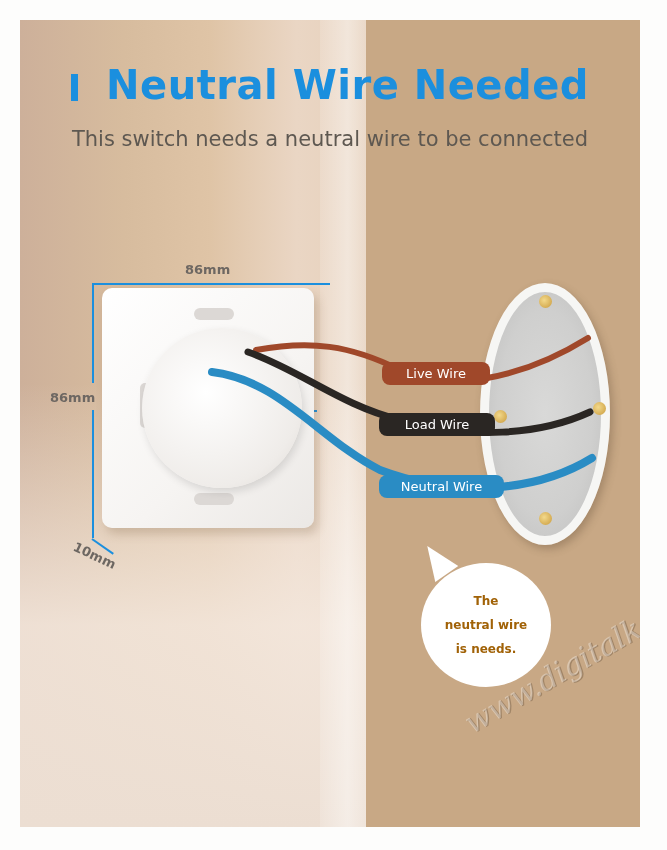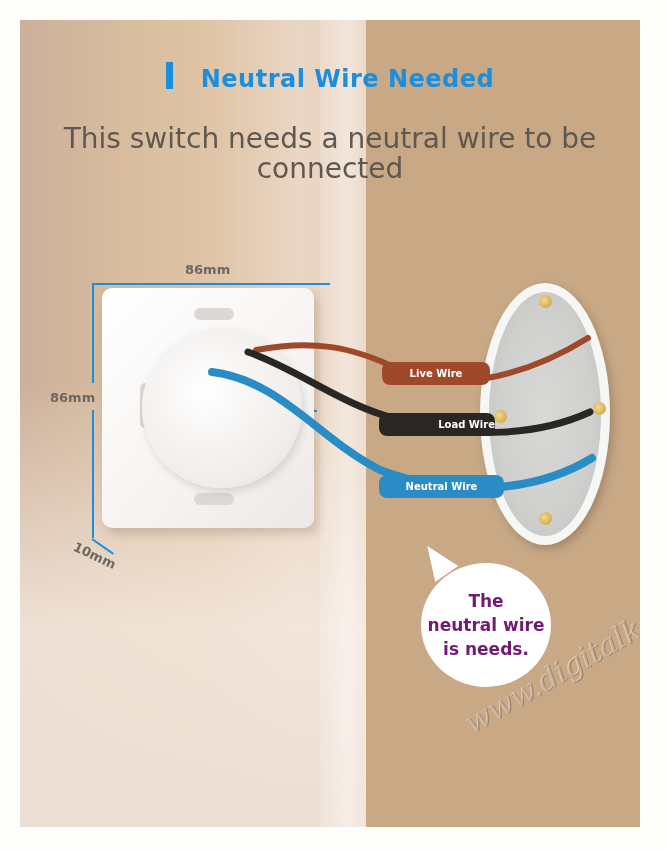--- a/index.html
+++ b/index.html
@@ -13,26 +13,26 @@
       position: absolute; left: 0; top: 0; width: 346px; height: 807px;
       background:
         linear-gradient(180deg, rgba(0,0,0,0) 0%, rgba(255,255,255,0) 45%, rgba(244,232,222,0.85) 75%, rgba(236,222,210,1) 100%),
         linear-gradient(90deg, #cdb09a 0%, #d7bc9e 30%, #dfc4a6 55%, #ead6c4 80%, #e6d0bb 100%);
     }
     .door-frame { position: absolute; left: 300px; top: 0; width: 46px; height: 807px;
       background: linear-gradient(90deg, rgba(255,255,255,0.15), rgba(255,255,255,0.45) 60%, rgba(255,255,255,0.2)); }
     .right-wall { position: absolute; left: 346px; top: 0; width: 274px; height: 807px; background: #c8a885; }
     .title {
       position: absolute; left: 0; top: 42px; width: 620px; text-align: center;
-      font-size: 24px; font-weight: bold; color: #1b8fde; letter-spacing: 0.5px;
+      font-size: 40px; font-weight: bold; color: #1b8fde; letter-spacing: 0.5px;
     }
     .title .bar { display: inline-block; width: 7px; height: 27px; background: #1b8fde; margin-right: 28px; vertical-align: -2px; }
     .subtitle {
       position: absolute; left: 0; top: 104px; width: 620px; text-align: center;
-      font-size: 28px; line-height: 30px; color: #5e5851;
+      font-size: 21px; line-height: 30px; color: #5e5851;
     }
     .dim-label { position: absolute; font-size: 13px; font-weight: bold; color: #6d6762; }
     .dim-line { position: absolute; background: #1b8fde; }
     .plate {
       position: absolute; left: 82px; top: 268px; width: 212px; height: 240px;
       background: linear-gradient(135deg, #ffffff 0%, #f6f4f2 60%, #ebe8e5 100%);
       border-radius: 10px; box-shadow: 4px 6px 10px rgba(120,90,60,0.25);
     }
     .slot { position: absolute; background: #dcd8d5; border-radius: 6px; }
     .module {
@@ -42,31 +42,31 @@
     }
     .box {
       position: absolute; left: 460px; top: 263px; width: 130px; height: 262px; border-radius: 50%;
       background: radial-gradient(ellipse at 50% 50%, #d9d9d8 0%, #cfcfce 60%, #bdbdbc 100%);
       border: 9px solid #f6f6f4; box-shadow: 3px 4px 8px rgba(80,60,40,0.3);
     }
     .screw { position: absolute; width: 13px; height: 13px; border-radius: 50%;
       background: radial-gradient(circle at 40% 40%, #f3d98b, #c99a3c); }
     svg.wires { position: absolute; left: 0; top: 0; }
     .wire-tag {
-      position: absolute; height: 23px; border-radius: 8px; color: #fff; font-weight: bold; font-size: 10px;
+      position: absolute; height: 23px; border-radius: 8px; color: #fff; font-weight: normal; font-size: 13px;
       line-height: 23px; text-align: center;
     }
     .bubble {
       position: absolute; left: 401px; top: 543px; width: 130px; height: 124px; border-radius: 50%; background: #ffffff;
       display: flex; flex-direction: column; align-items: center; justify-content: center;
     }
     .bubble-tail { position: absolute; left: 403px; top: 523px; width: 0; height: 0;
       border-left: 14px solid transparent; border-right: 14px solid transparent; border-bottom: 34px solid #ffffff;
       transform: rotate(-35deg); }
-    .bubble span { font-size: 17px; line-height: 24px; font-weight: bold; color: #701a75; text-align: center; }
+    .bubble span { font-size: 12px; line-height: 24px; font-weight: bold; color: #a16207; text-align: center; }
     .watermark {
       position: absolute; left: 438px; top: 690px; font-family: "DejaVu Serif", serif; font-size: 30px; font-style: italic;
       color: rgba(255,255,255,0.35); transform: rotate(-30deg); transform-origin: left top;
       text-shadow: 1px 1px 0 rgba(90,70,50,0.35); white-space: nowrap;
     }
   </style>
 </head>
 <body>
 
 <div class="canvas">
@@ -106,21 +106,21 @@
   <div class="screw" style="left:519px; top:492px;"></div>
   <div class="screw" style="left:474px; top:390px;"></div>
 
   <svg class="wires" width="620" height="807">
     <path d="M236 330 C 290 320, 330 325, 380 350 C 430 372, 500 360, 568 318" stroke="#a0482a" stroke-width="6" fill="none" stroke-linecap="round"></path>
     <path d="M228 332 C 280 350, 320 385, 380 400 C 450 420, 520 415, 570 392" stroke="#2a2623" stroke-width="7" fill="none" stroke-linecap="round"></path>
     <path d="M192 352 C 260 360, 300 420, 360 450 C 440 480, 520 470, 572 438" stroke="#2a8cc4" stroke-width="8" fill="none" stroke-linecap="round"></path>
   </svg>
 
   <div class="wire-tag" style="left:362px; top:342px; width:108px; background:#a0482a;">Live Wire</div>
-  <div class="wire-tag" style="left:359px; top:393px; width:116px; background:#2a2623;text-align:right;">Load Wire</div>
+  <div class="wire-tag" style="left:359px; top:393px; width:116px; background:#2a2623;">Load Wire</div>
   <div class="wire-tag" style="left:359px; top:455px; width:125px; background:#2a8cc4;">Neutral Wire</div>
 
   <div class="bubble-tail"></div>
   <div class="bubble">
     <span>The</span>
     <span>neutral wire</span>
     <span>is needs.</span>
   </div>
 
   <div class="watermark">www.digitalko.hu</div>

